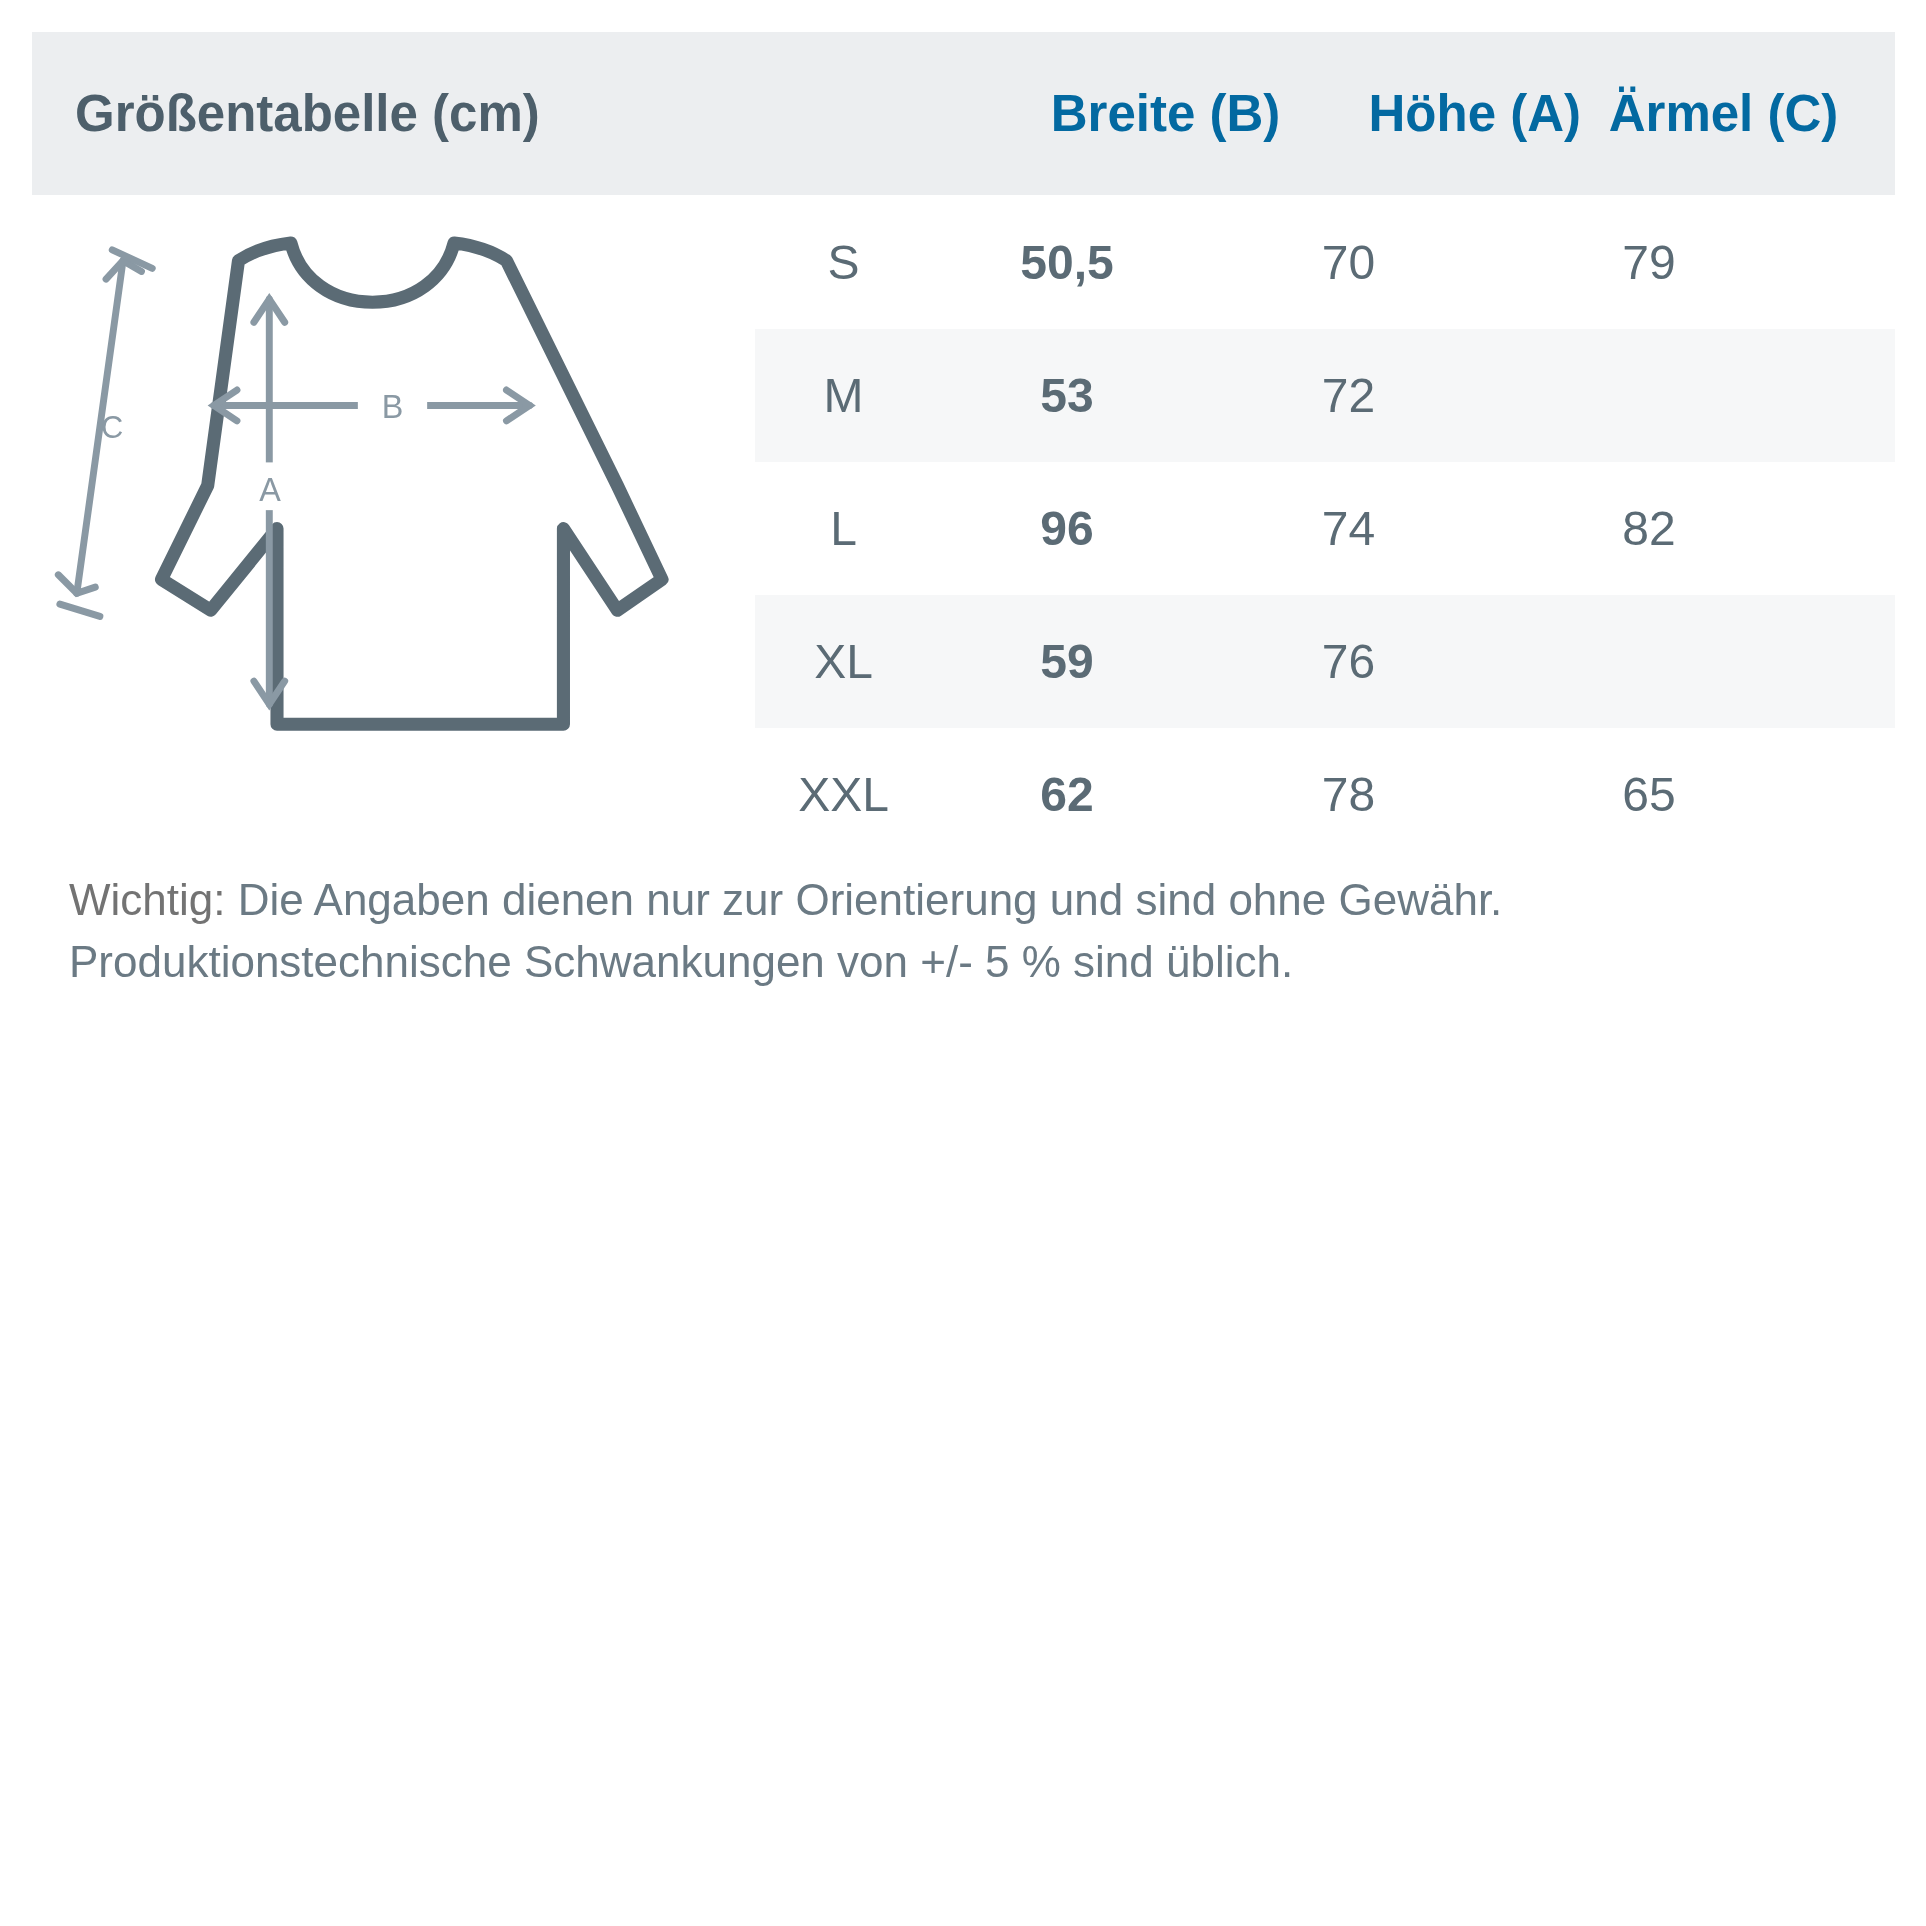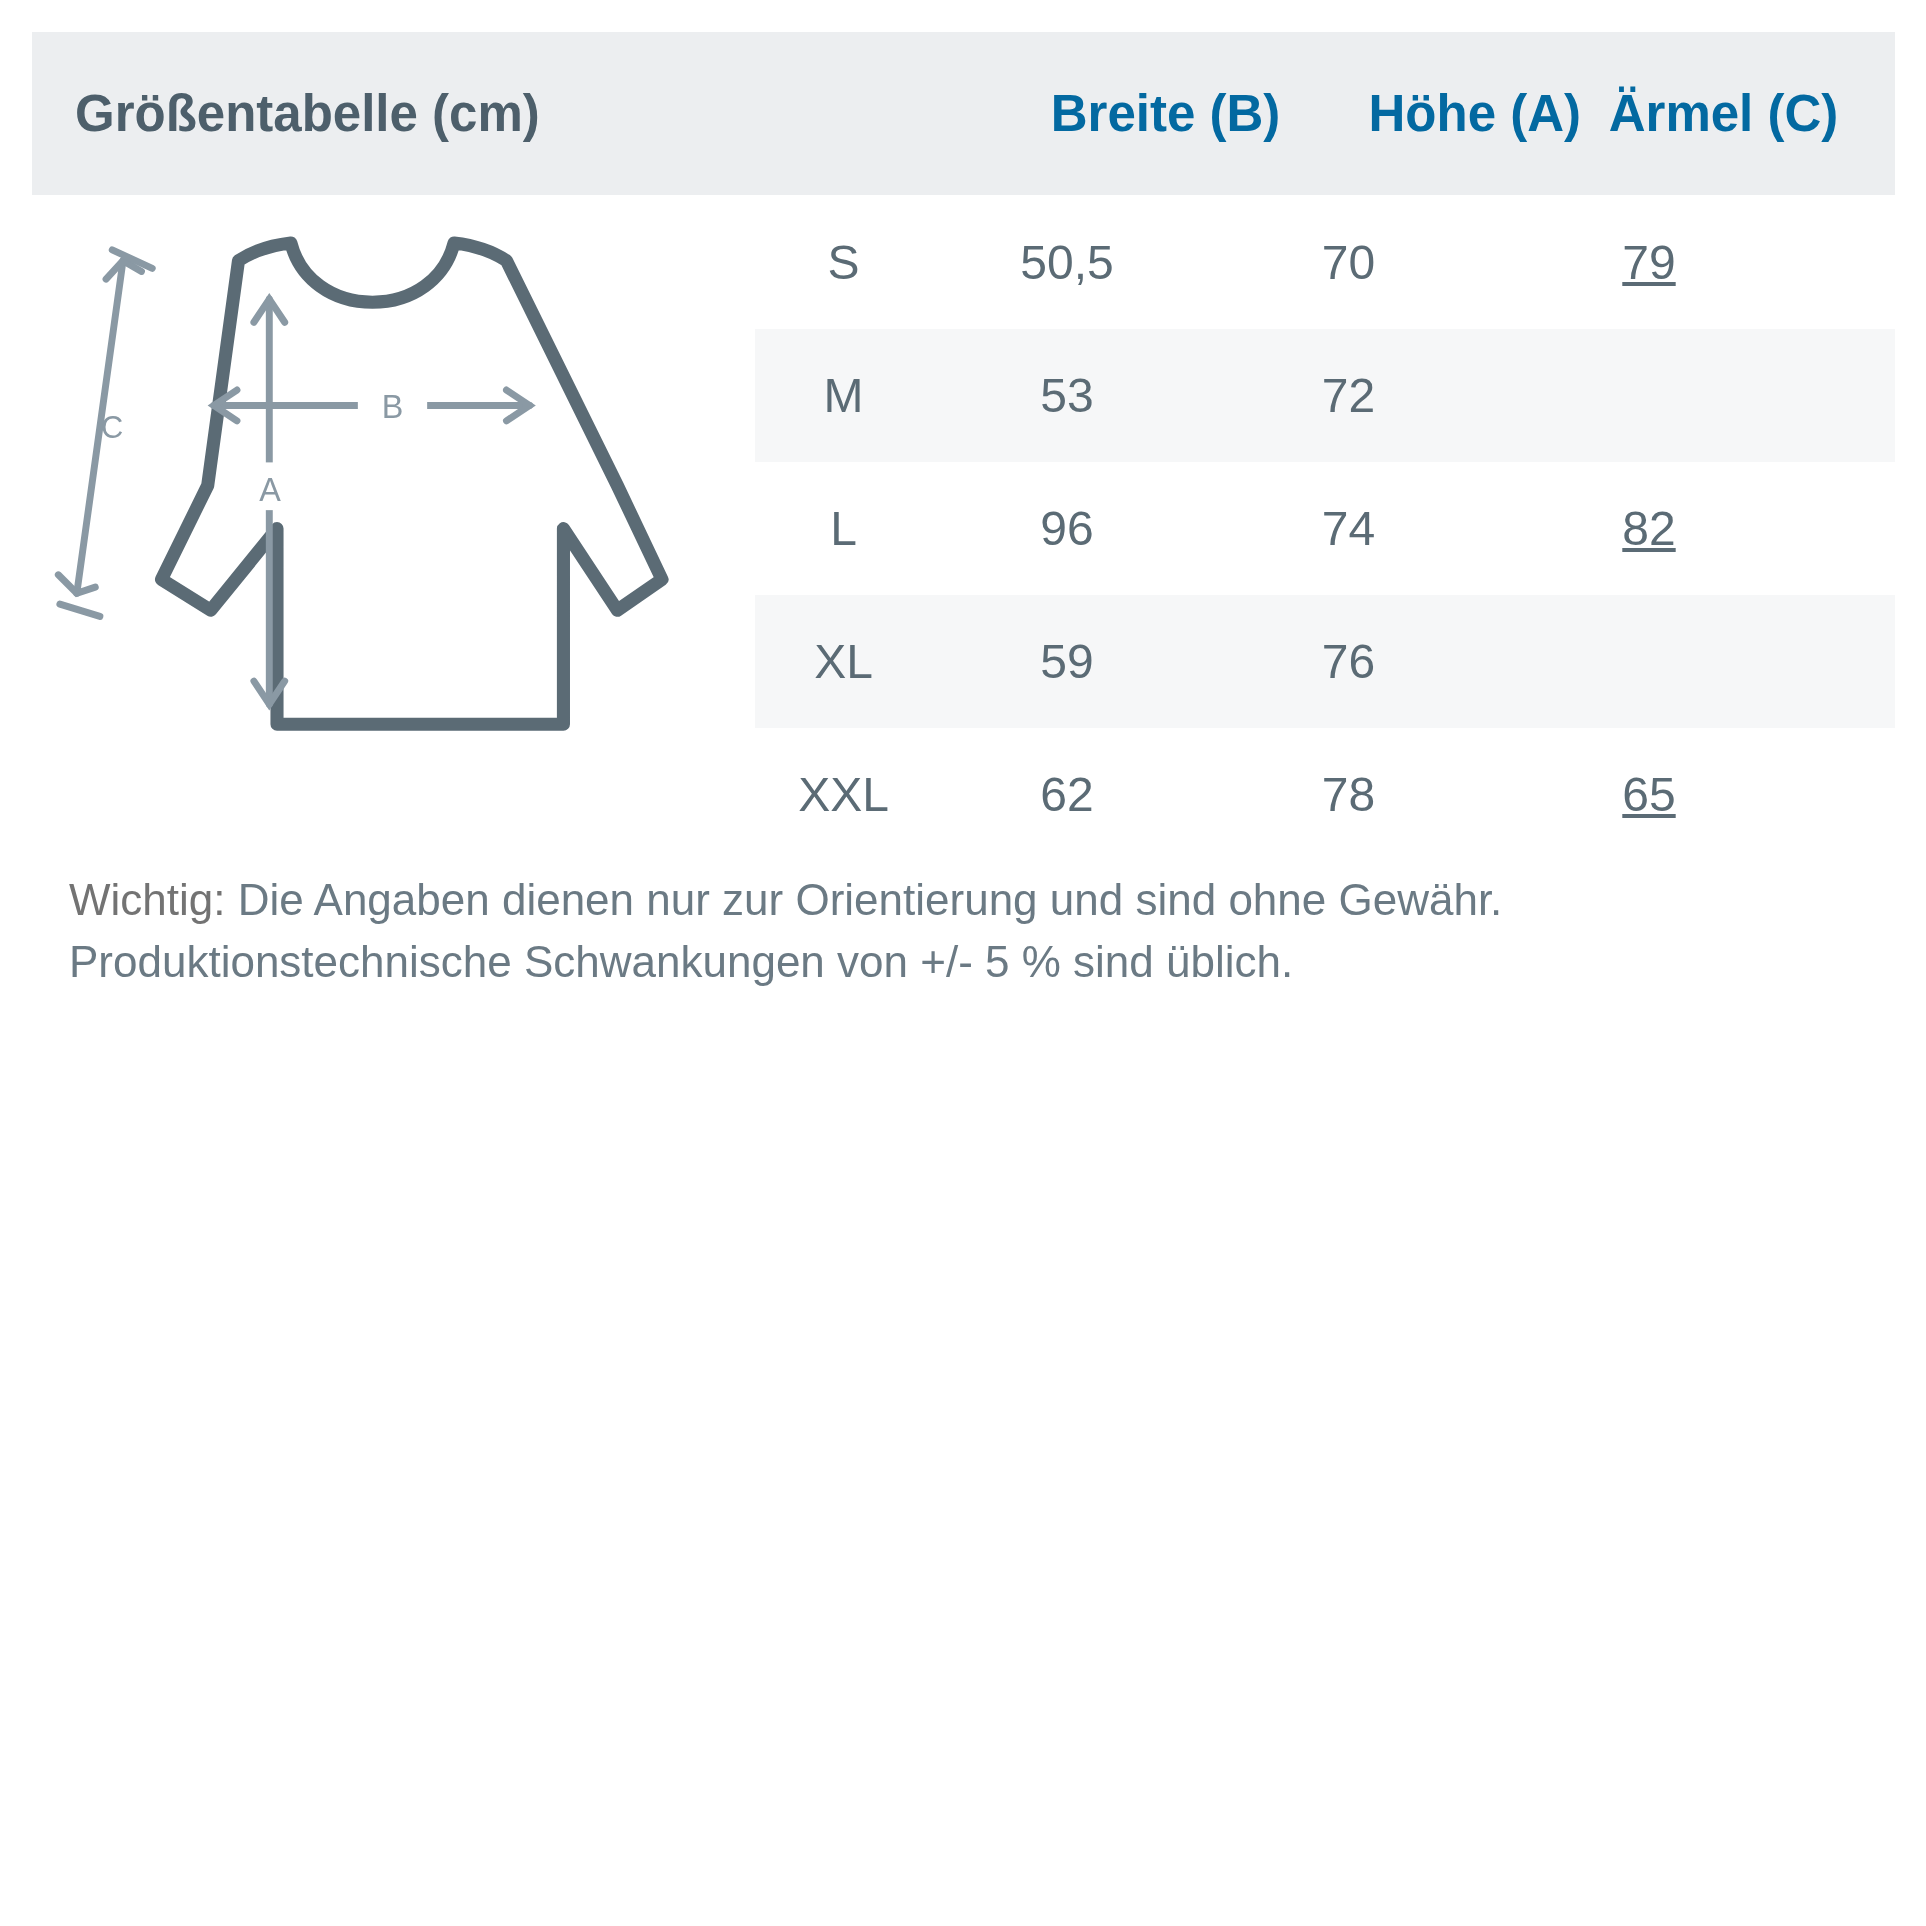--- a/index.html
+++ b/index.html
@@ -73,23 +73,23 @@
     height: 133px;
   }
   .row.alt { background: #f6f7f8; }
   .cell {
     font-size: 48px;
     color: #5b6b75;
     text-align: center;
     white-space: nowrap;
   }
   .c-size { width: 177px; }
-  .c-b { width: 270px; }
+  .c-b { width: 270px; font-weight: bold; }
   .c-h { width: 293px; }
-  .c-s { width: 308px; text-decoration: underline; }
+  .c-s { width: 308px; }
 
   
   .illustration {
     position: absolute;
     left: 46px;
     top: 231px;
     width: 693px;
     height: 586px;
   }
 

